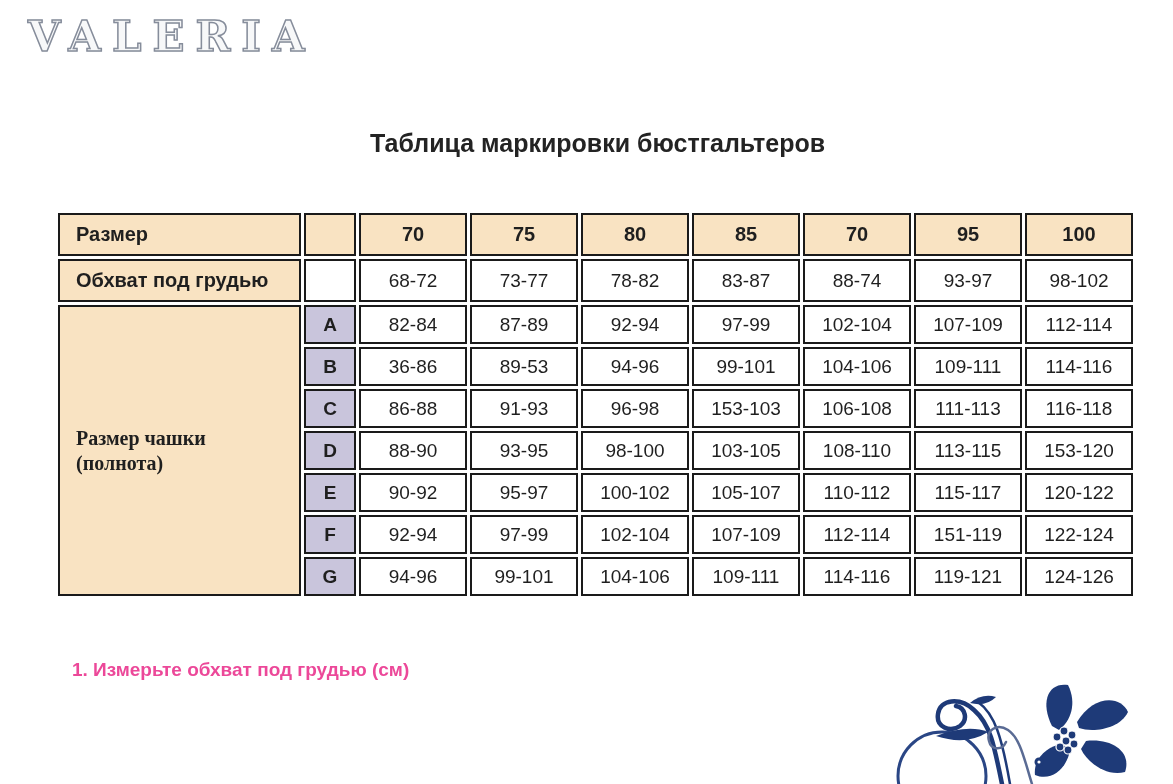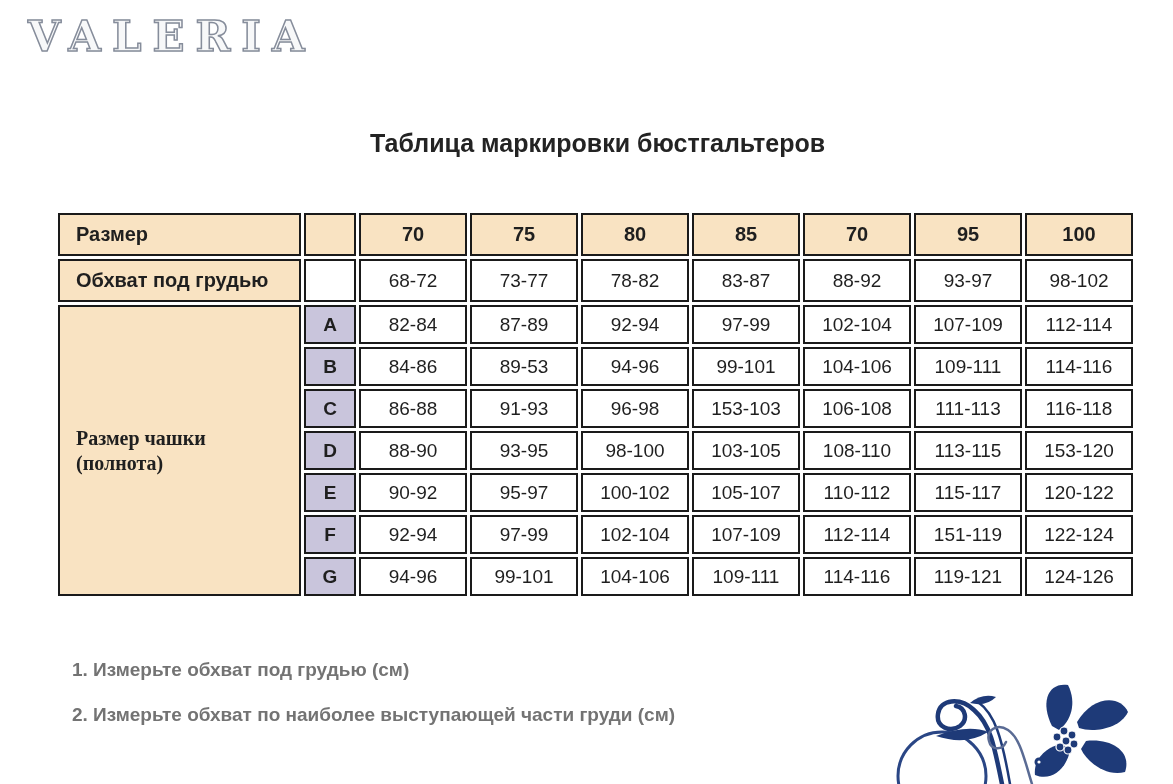--- a/index.html
+++ b/index.html
@@ -73,21 +73,21 @@
   tr.r-head td { height: 43px; }
   tr.r-cup  td { height: 39px; }
 
   
   .instructions {
     position: absolute;
     left: 72px;
     top: 659px;
     font-size: 19px;
     font-weight: bold;
-    color: #737373;
+    color: #ec4899;
   }
   .instructions .line { margin-bottom: 23px; white-space: nowrap; }
 
   
   .ornament {
     position: absolute;
     left: 880px;
     top: 672px;
     width: 290px;
     height: 112px;
@@ -124,39 +124,39 @@
     <td class="peach headcell">95</td>
     <td class="peach headcell">100</td>
   </tr>
   <tr class="r-head">
     <td class="peach labelcell">Обхват под грудью</td>
     <td></td>
     <td>68-72</td>
     <td>73-77</td>
     <td>78-82</td>
     <td>83-87</td>
-    <td>88-92</td>
+    <td>88-74</td>
     <td>93-97</td>
     <td>98-102</td>
   </tr>
   <tr class="r-cup">
     <td class="peach labelcell cup-label" rowspan="7">Размер чашки
 (полнота)</td>
     <td class="lav cupcell">A</td>
     <td>82-84</td>
     <td>87-89</td>
     <td>92-94</td>
     <td>97-99</td>
     <td>102-104</td>
     <td>107-109</td>
     <td>112-114</td>
   </tr>
   <tr class="r-cup">
     <td class="lav cupcell">B</td>
-    <td>84-86</td>
+    <td>36-86</td>
     <td>89-53</td>
     <td>94-96</td>
     <td>99-101</td>
     <td>104-106</td>
     <td>109-111</td>
     <td>114-116</td>
   </tr>
   <tr class="r-cup">
     <td class="lav cupcell">C</td>
     <td>86-88</td>
@@ -205,21 +205,20 @@
     <td>109-111</td>
     <td>114-116</td>
     <td>119-121</td>
     <td>124-126</td>
   </tr>
 </tbody>
   </table>
 
 <div class="instructions">
   <div class="line">1. Измерьте обхват под грудью (см)</div>
-  <div class="line">2. Измерьте обхват по наиболее выступающей части груди (см)</div>
 </div>
 
 <svg class="ornament" viewBox="0 0 290 112" xmlns="http://www.w3.org/2000/svg">
 
   <circle cx="62" cy="104" r="44" fill="none" stroke="#2a4685" stroke-width="3"></circle>
 
   <path d="M122,112 C114,72 110,52 94,38 C80,25 60,27 58,42 C56,55 70,61 80,54 C88,48 86,36 76,34" fill="none" stroke="#1e3a78" stroke-width="4.5" stroke-linecap="round"></path>
   <path d="M130,112 C122,66 115,42 98,30" fill="none" stroke="#1e3a78" stroke-width="2.5" stroke-linecap="round"></path>
 
   <path d="M56,64 Q88,52 108,60 Q86,74 56,64 Z" fill="#1e3a78"></path>

